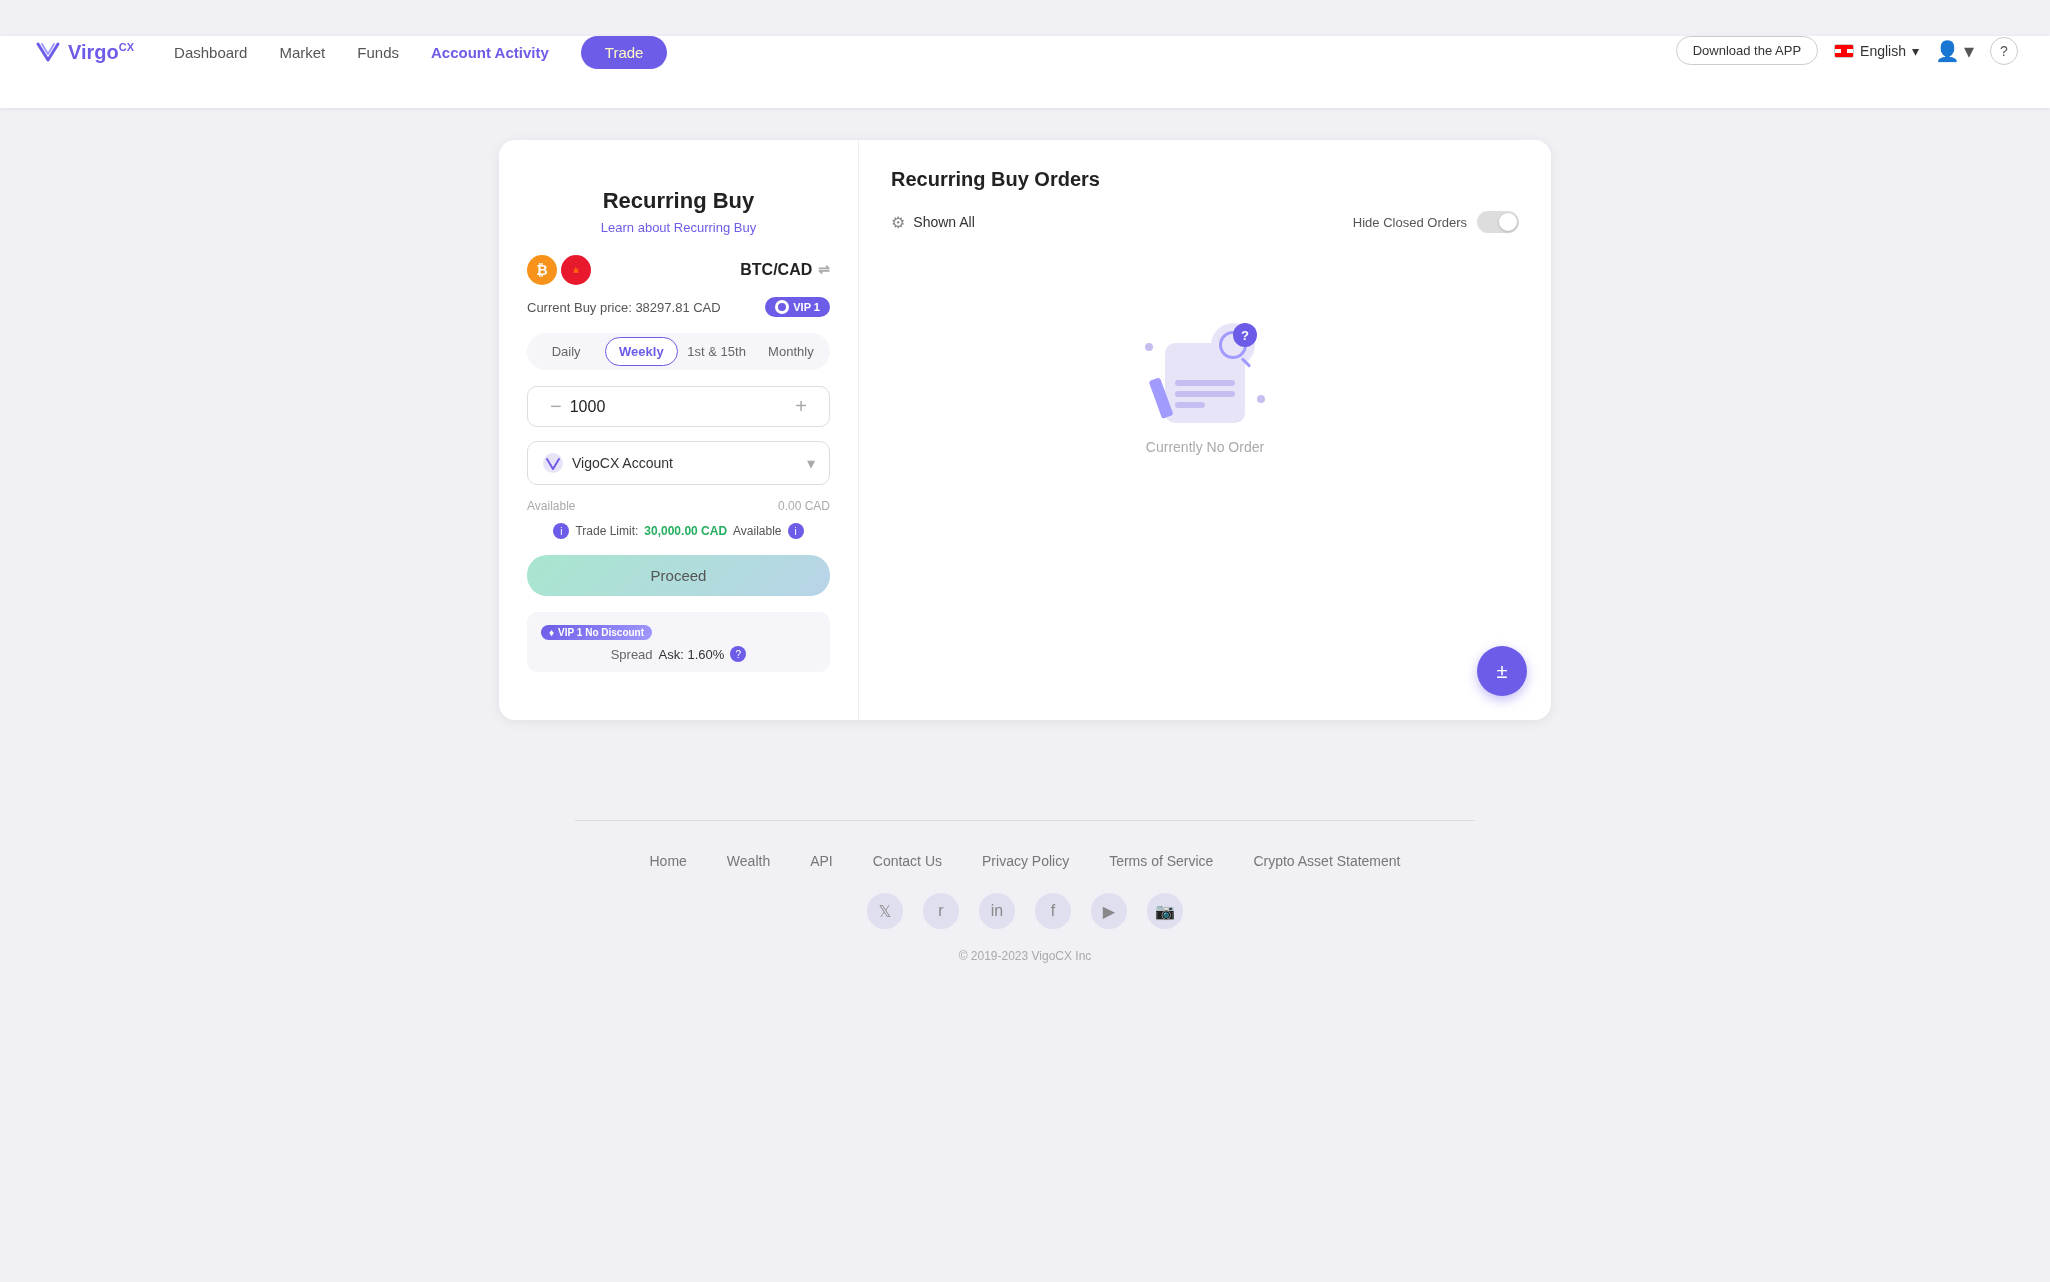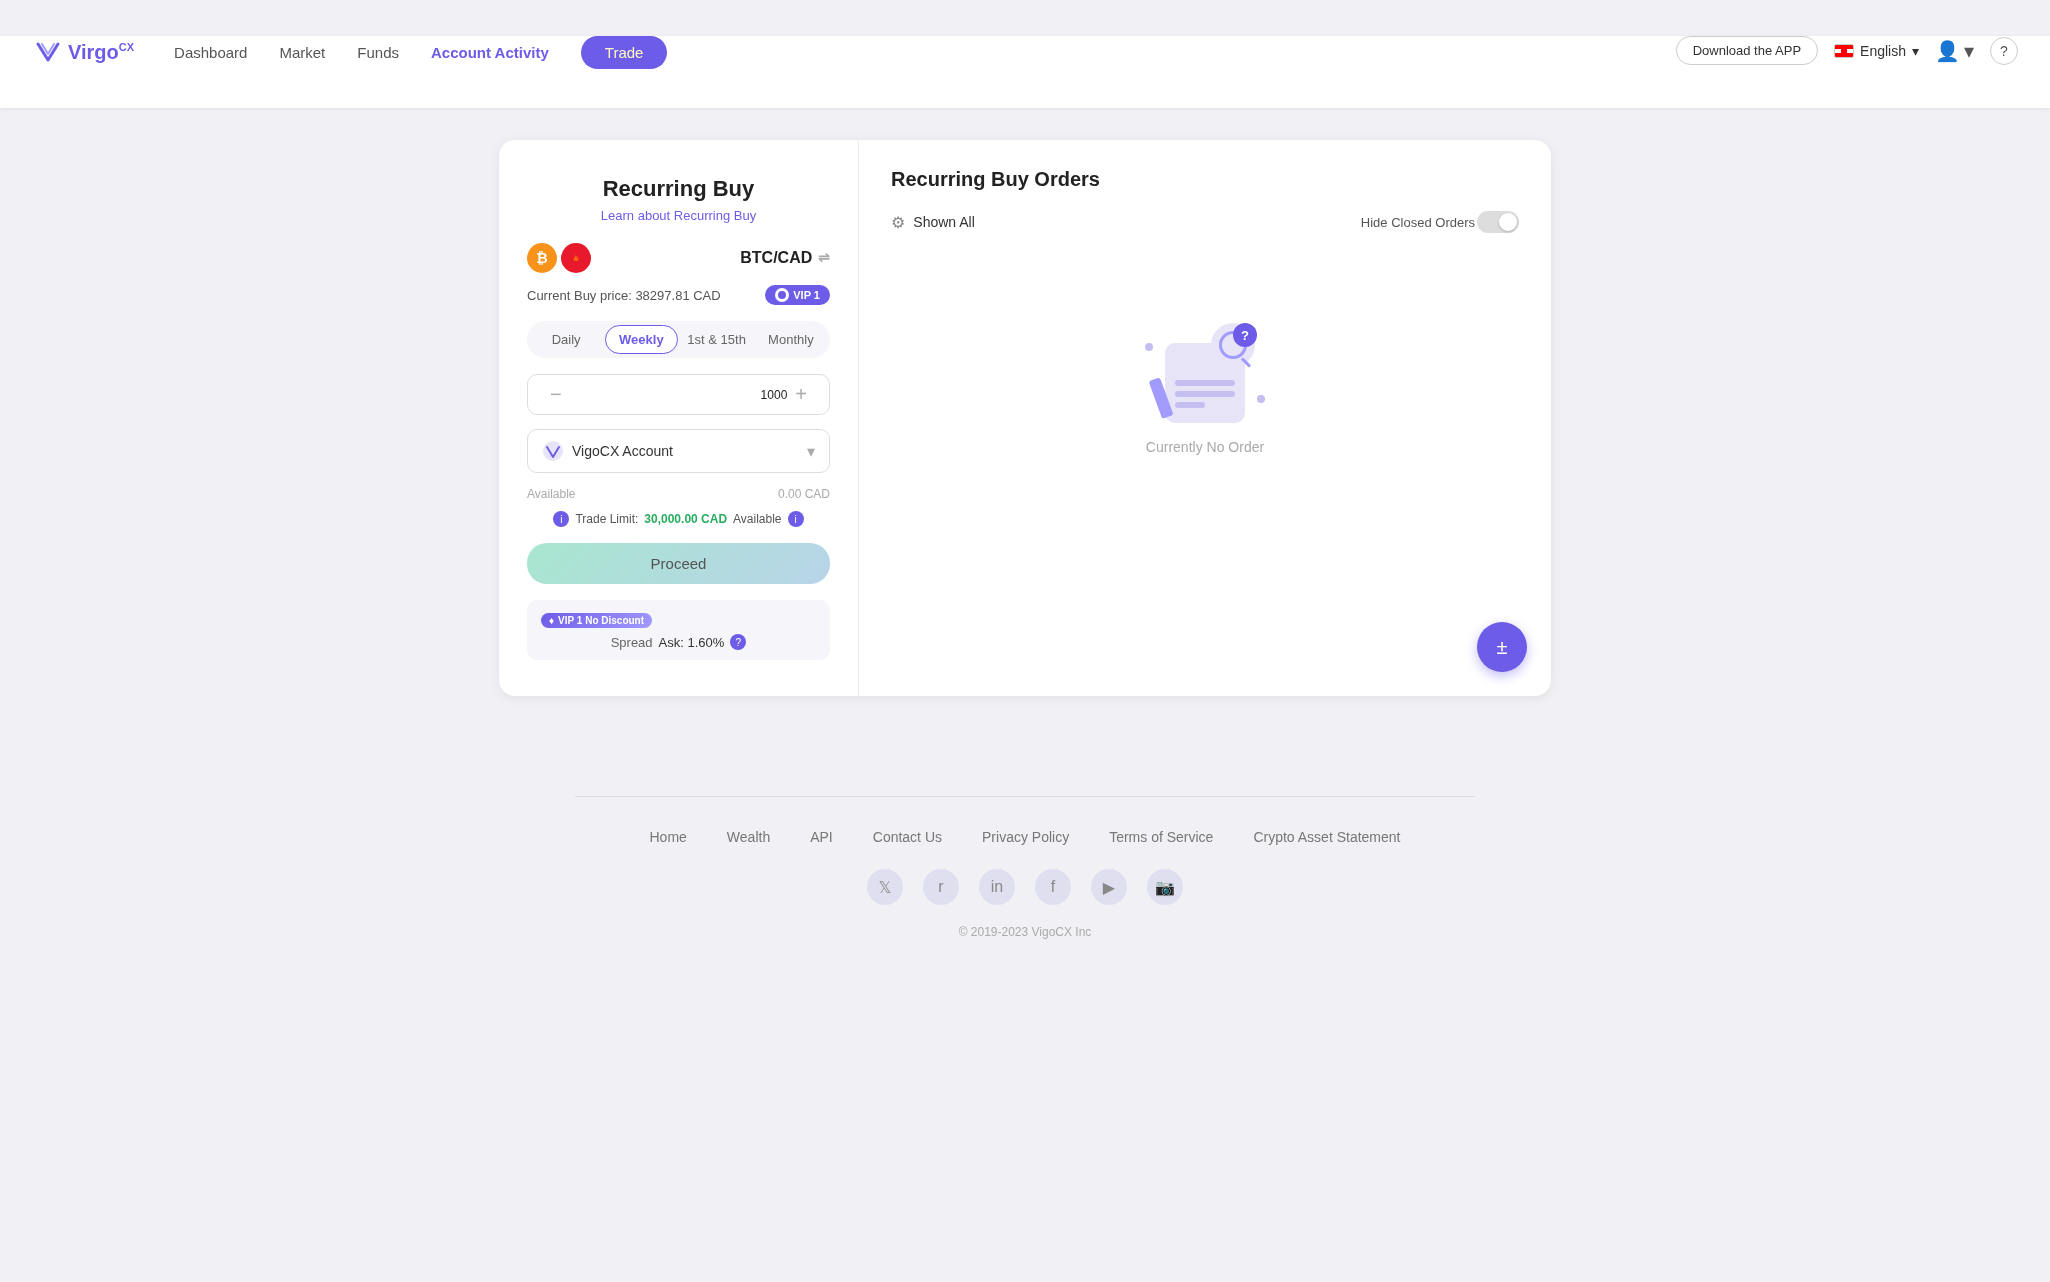--- a/index.html
+++ b/index.html
@@ -140,21 +140,21 @@
       background: #fff;
       border-radius: 16px;
       overflow: hidden;
       box-shadow: 0 2px 12px rgba(0,0,0,0.07);
     }
 
     
     .left-card {
       width: 360px;
       min-width: 360px;
-      padding: 36px 28px;
+      padding: 48px 28px;
       border-right: 1px solid #eee;
     }
     .card-title {
       text-align: center;
       font-size: 22px;
       font-weight: 600;
       color: #222;
       margin-bottom: 6px;
     }
     .learn-link {
@@ -285,24 +285,24 @@
     .minus-btn, .plus-btn {
       background: none;
       border: none;
       font-size: 20px;
       color: #aaa;
       cursor: pointer;
       padding: 0 8px;
     }
     .amount-input {
       flex: 1;
-      text-align: right;
+      text-align: left;
       border: none;
       outline: none;
-      font-size: 12px;
+      font-size: 16px;
       font-weight: 500;
       color: #222;
     }
 
     
     .account-select {
       display: flex;
       align-items: center;
       justify-content: space-between;
       border: 1px solid #ddd;
@@ -444,21 +444,21 @@
       color: #888;
       font-size: 16px;
     }
     .filter-label {
       font-size: 14px;
       color: #333;
     }
     .hide-closed-row {
       display: flex;
       align-items: center;
-      gap: 2px;
+      gap: 10px;
       font-size: 13px;
       color: #555;
     }
     .toggle-switch {
       width: 42px;
       height: 22px;
       background: #ddd;
       border-radius: 11px;
       position: relative;
       cursor: pointer;

